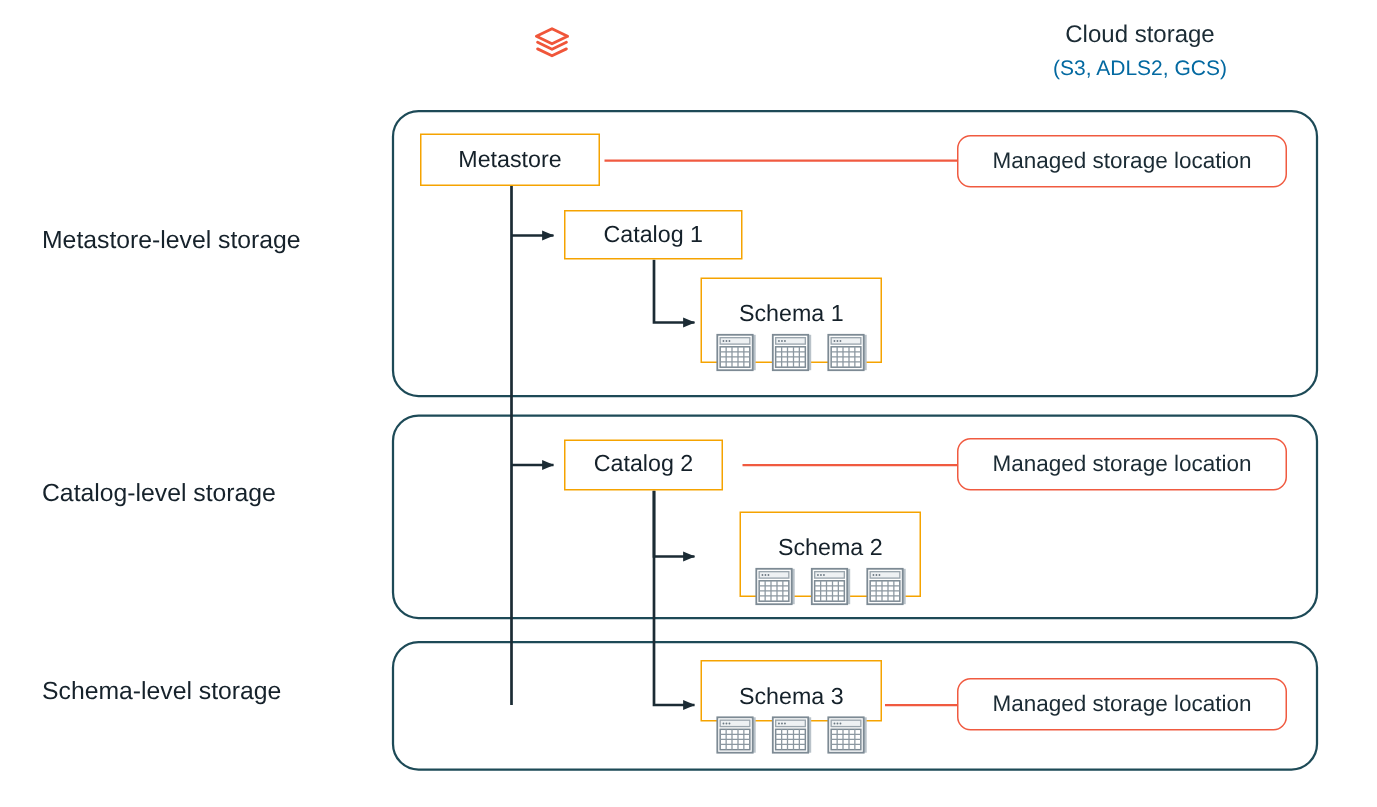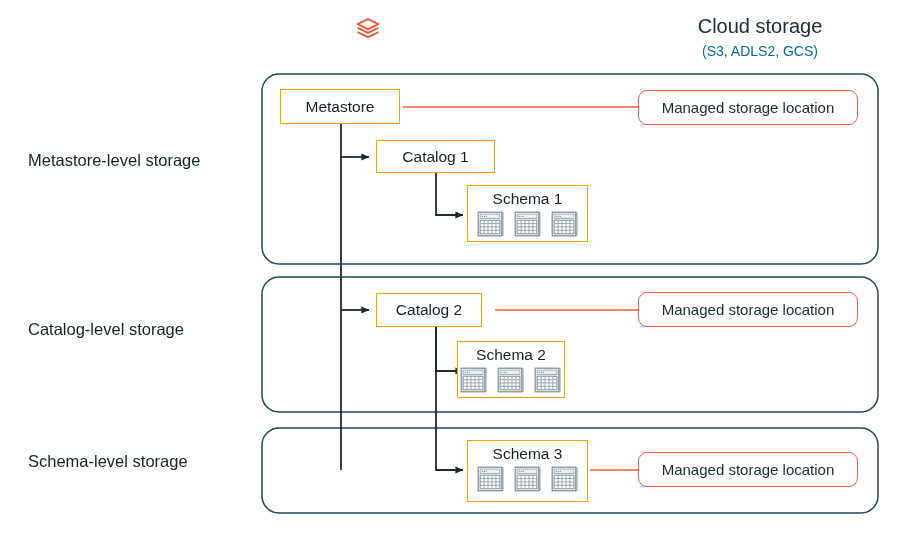--- a/index.html
+++ b/index.html
@@ -44,21 +44,21 @@
   }
   .hdr-cloud {
     position: absolute;
     left: 640px;
     top: 12px;
     width: 240px;
     text-align: center;
     line-height: 1.45;
   }
   .hdr-cloud-title {
-    font-size: 20px;
+    font-size: 16px;
     color: #1b2b34;
   }
   .hdr-cloud-sub {
     font-size: 14px;
     color: #0369a1;
   }
   
   .row-label {
     position: absolute;
     left: 28px;
@@ -83,21 +83,22 @@
   }
   .ent-box.simple {
     justify-content: center;
   }
   .ent-label {
     font-size: 15.5px;
     color: #15212a;
     white-space: nowrap;
   }
   .schema-box {
-    padding-top: 4px;
+    padding-top: 15px;
+    justify-content: space-between;
   }
   .schema-box .ent-label {
     margin-bottom: 3px;
   }
   .tbl-row {
     display: flex;
     gap: 9px;
   }
   .tbl-icon {
     width: 28px;
@@ -245,21 +246,21 @@
             </g>
           </svg>
         </span>
     </span>
   </div>
 
   <div class="ent-box simple" style="left:376px; top:293px; width:106px; height:34px;">
     <span class="ent-label">Catalog 2</span>
   </div>
 
-  <div class="ent-box schema-box" style="left:457px; top:341px; width:108px; height:57px;">
+  <div class="ent-box schema-box" style="left:493px; top:341px; width:121px; height:57px;">
     <span class="ent-label">Schema 2</span>
     <span class="tbl-row">
       <span class="tbl-icon-slot">
           <svg class="tbl-icon" viewBox="0 0 28 27" aria-hidden="true">
             <rect x="3.2" y="1.2" width="23.6" height="23.6" fill="#b9c2c9"></rect>
             <rect x="1.2" y="1.2" width="23.6" height="23.6" fill="#ffffff" stroke="#7d8a94" stroke-width="1.2"></rect>
             <rect x="3.1" y="3.1" width="19.8" height="4.3" fill="#eef1f3" stroke="#9aa5ad" stroke-width="0.9"></rect>
             <circle cx="5.3" cy="5.3" r="0.62" fill="#6d7a84"></circle>
             <circle cx="7.3" cy="5.3" r="0.62" fill="#6d7a84"></circle>
             <circle cx="9.3" cy="5.3" r="0.62" fill="#6d7a84"></circle>
@@ -311,21 +312,21 @@
               <line x1="7.1" y1="9.2" x2="7.1" y2="22.8"></line>
               <line x1="11.0" y1="9.2" x2="11.0" y2="22.8"></line>
               <line x1="15.0" y1="9.2" x2="15.0" y2="22.8"></line>
               <line x1="18.9" y1="9.2" x2="18.9" y2="22.8"></line>
             </g>
           </svg>
         </span>
     </span>
   </div>
 
-  <div class="ent-box schema-box" style="left:467px; top:440px; width:121px; height:62px;">
+  <div class="ent-box schema-box" style="left:467px; top:440px; width:121px; height:41px;">
     <span class="ent-label">Schema 3</span>
     <span class="tbl-row">
       <span class="tbl-icon-slot">
           <svg class="tbl-icon" viewBox="0 0 28 27" aria-hidden="true">
             <rect x="3.2" y="1.2" width="23.6" height="23.6" fill="#b9c2c9"></rect>
             <rect x="1.2" y="1.2" width="23.6" height="23.6" fill="#ffffff" stroke="#7d8a94" stroke-width="1.2"></rect>
             <rect x="3.1" y="3.1" width="19.8" height="4.3" fill="#eef1f3" stroke="#9aa5ad" stroke-width="0.9"></rect>
             <circle cx="5.3" cy="5.3" r="0.62" fill="#6d7a84"></circle>
             <circle cx="7.3" cy="5.3" r="0.62" fill="#6d7a84"></circle>
             <circle cx="9.3" cy="5.3" r="0.62" fill="#6d7a84"></circle>

